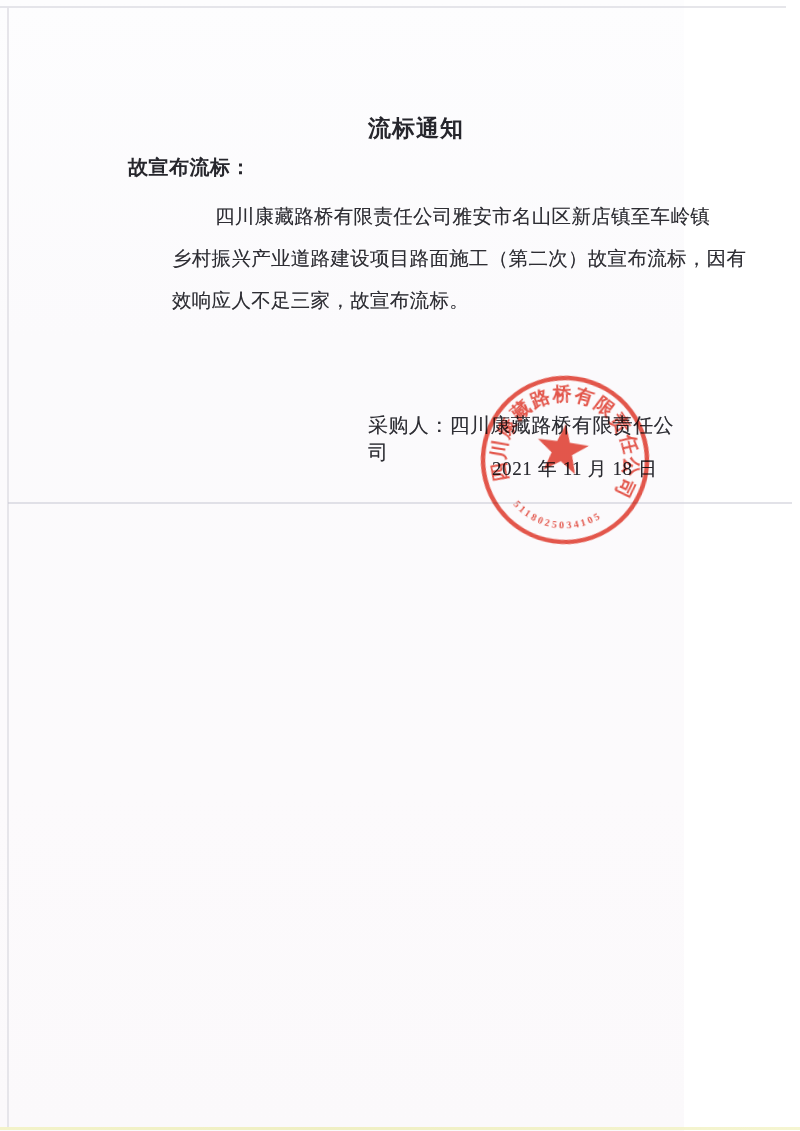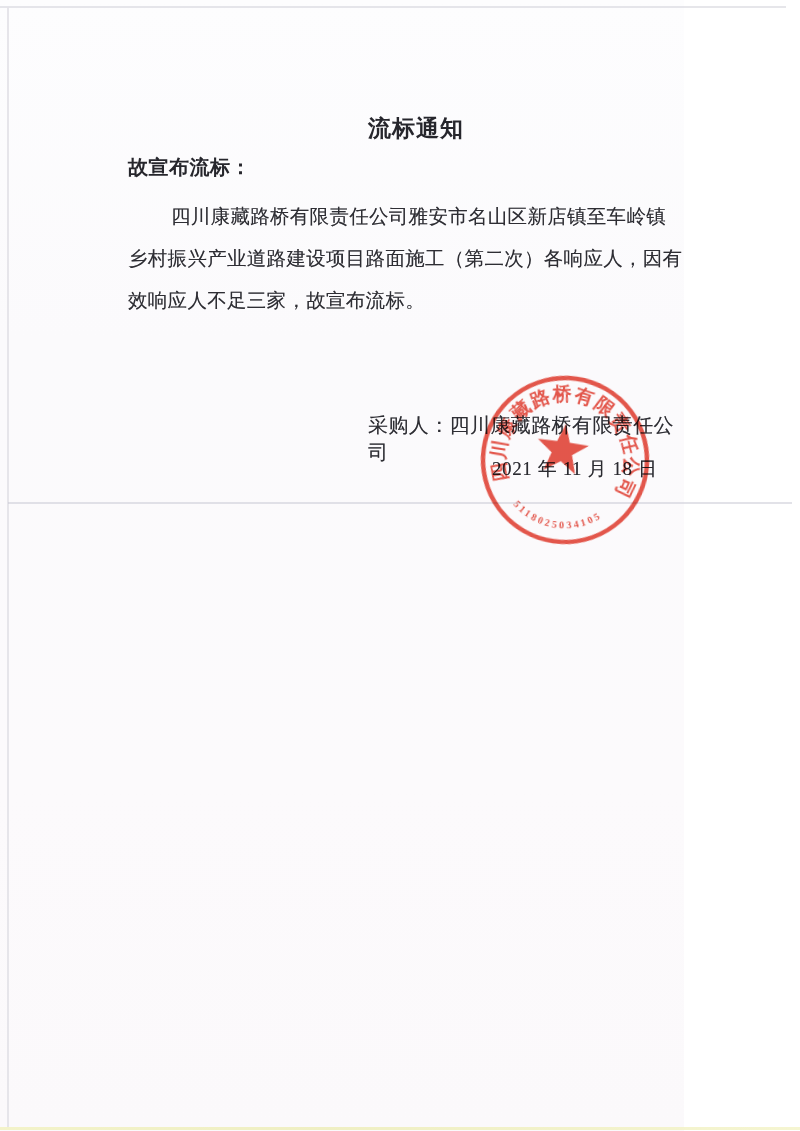--- a/index.html
+++ b/index.html
@@ -48,20 +48,21 @@
   }
   .body-para {
     position: absolute; left: 128px; top: 196px; width: 600px;
   }
   .body-line {
     height: 42px; line-height: 42px;
     font-size: 19.5px; letter-spacing: .3px;
     white-space: nowrap;
     color: #2e2e34;
     text-shadow: 0 0 .6px rgba(46,46,52,.45);
+    margin-left: 44px;
   }
   .body-line.indent { padding-left: 43px; }
   .purchaser-line {
     position: absolute; left: 368px; top: 412px;
     font-size: 20px; letter-spacing: .4px; color: #2e2e34;
     text-shadow: 0 0 .6px rgba(46,46,52,.45);
     z-index: 2;
   }
   .date-line {
     position: absolute; left: 492px; top: 456px;
@@ -94,21 +95,21 @@
   <div class="edge-left"></div>
   <div class="edge-bottom"></div>
   <div class="fold-line"></div>
 
   <div class="doc-title">流标通知</div>
 
   <div class="salutation">故宣布流标：</div>
 
   <div class="body-para">
     <div class="body-line indent">四川康藏路桥有限责任公司雅安市名山区新店镇至车岭镇</div>
-    <div class="body-line">乡村振兴产业道路建设项目路面施工（第二次）各响应人，因有</div>
+    <div class="body-line">乡村振兴产业道路建设项目路面施工（第二次）故宣布流标，因有</div>
     <div class="body-line">效响应人不足三家，故宣布流标。</div>
   </div>
 
   <div class="purchaser-line">采购人：四川康藏路桥有限责任公司</div>
 
   <div class="date-line">2021 年 11 月 18 日</div>
 
   <svg class="stamp" viewBox="-90 -90 180 180" xmlns="http://www.w3.org/2000/svg">
     <defs>
       <path id="tp-company" d="M -52 30 A 60 60 0 1 1 52 30" fill="none"></path>

